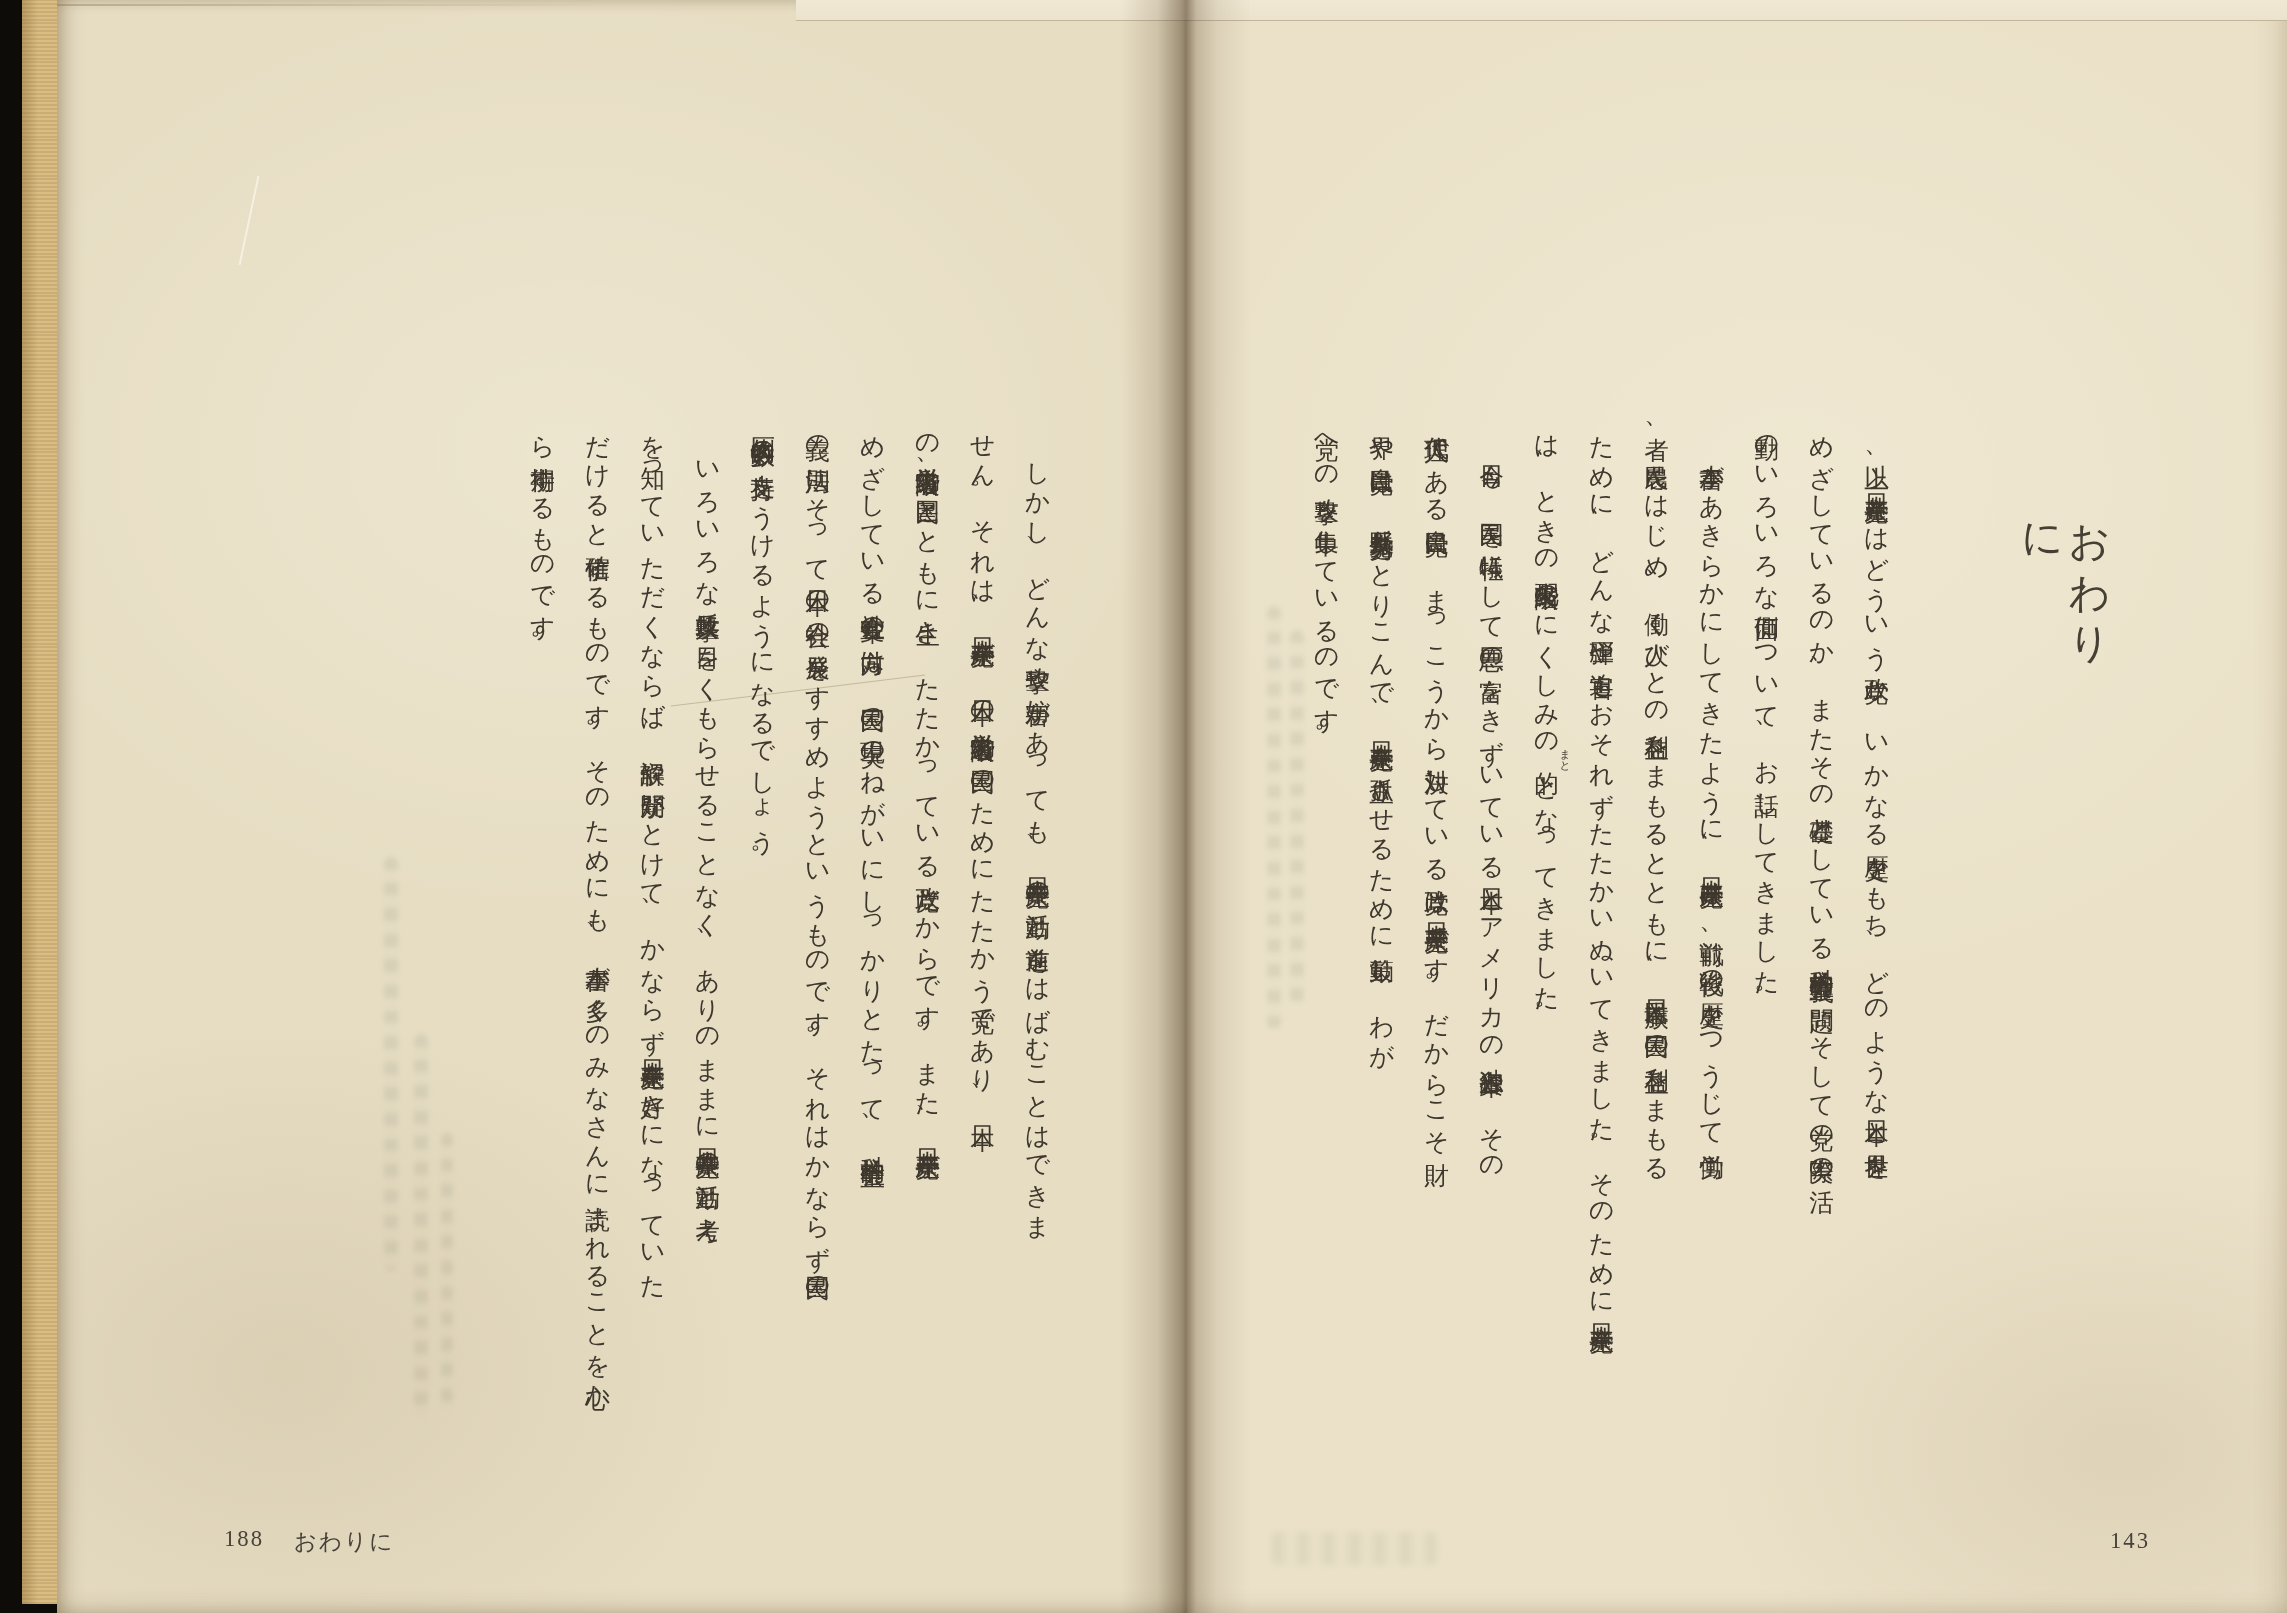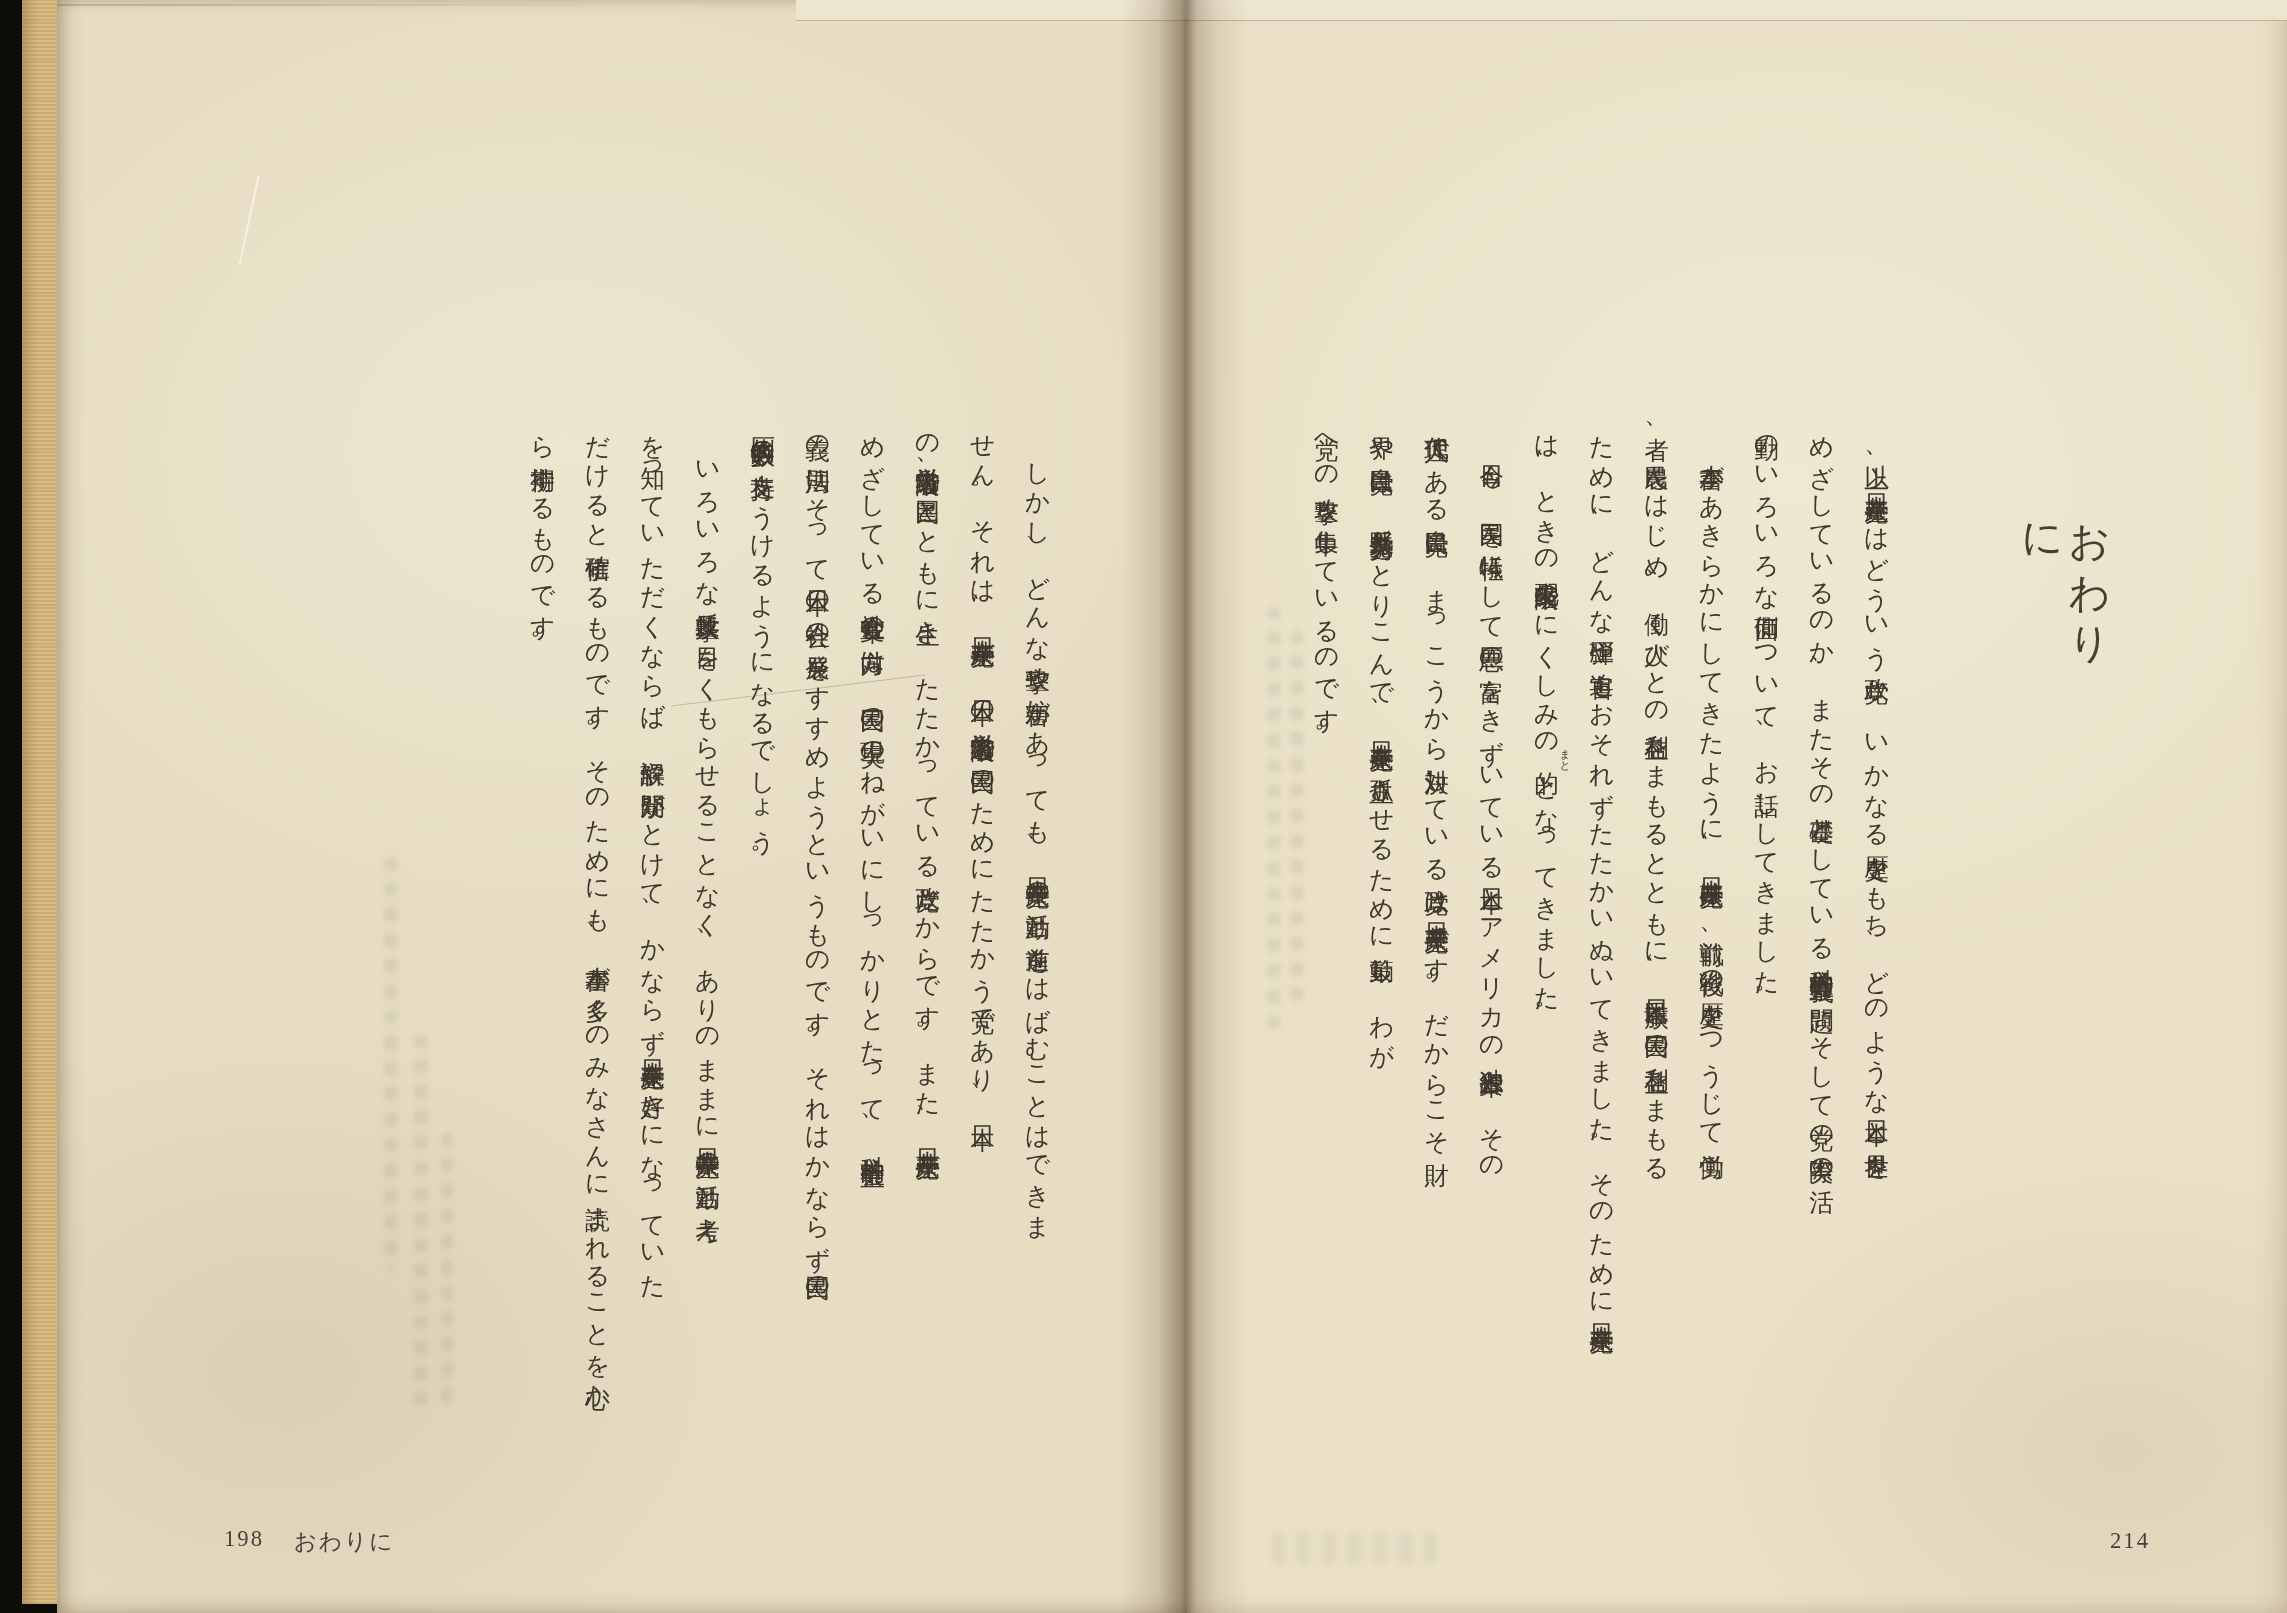--- a/index.html
+++ b/index.html
@@ -153,21 +153,21 @@
         <div class="tcol">めざしている社会変革の方向は、国民の現実のねがいにしっかりとたって、科学的社会主</div>
         <div class="tcol">義の法則にそって日本の社会の発展をすすめようというものです。それはかならず国民の</div>
         <div class="tcol">圧倒的多数の支持をうけるようになるでしょう。</div>
         <div class="tcol indent">いろいろな反共攻撃に目をくもらせることなく、ありのままに日本共産党の活動と考え</div>
         <div class="tcol">を知っていただくならば、誤解や疑問がとけて、かならず日本共産党を好きになっていた</div>
         <div class="tcol">だけると確信するものです。そのためにも、本書が多くのみなさんに読まれることを心か</div>
         <div class="tcol">ら期待するものです。</div>
       </div>
 
     <div class="footer footer-left" style="left:167px; top:1526px;">
-      <span>198</span>
+      <span>188</span>
       <span>おわりに</span>
     </div>
   </div>
 
   <div class="page page-right">
     <div class="ghost-v" style="left:80px; top:606px; height:424px;"></div>
     <div class="ghost-v" style="left:103px; top:630px; height:374px;"></div>
     <div class="ghost-h" style="left:84px; top:1532px; width:167px;"></div>
 
     <div class="chapter-title vtext" style="left:832px; top:495px; height:197px;">おわりに</div>
@@ -180,21 +180,21 @@
         <div class="tcol">者、農民をはじめ、働く人びとの利益をまもるとともに、日本民族と国民の利益をまもる</div>
         <div class="tcol">ために、どんな弾圧や迫害もおそれずたたかいぬいてきました。そのために日本共産党</div>
         <div class="tcol">は、ときの支配階級のにくしみの<ruby>的<rt>まと</rt></ruby>となってきました。</div>
         <div class="tcol indent">今日も、国民を犠牲にして巨悪の富をきずいている日本とアメリカの独占資本や、その</div>
         <div class="tcol">代理人である自民党に、まっこうから対決している政党は日本共産党です。だからこそ財</div>
         <div class="tcol">界や自民党は、反共野党勢力をとりこんで、日本共産党を孤立させるために策動し、わが</div>
         <div class="tcol">党への攻撃を集中しているのです。</div>
       </div>
 
     <div class="footer" style="left:923px; top:1528px;">
-      <span>214</span>
+      <span>143</span>
     </div>
   </div>
 
   <div class="top-sliver"></div>
   <div class="top-hairline"></div>
   <div class="gutter"></div>
 
 </div>
 
 

